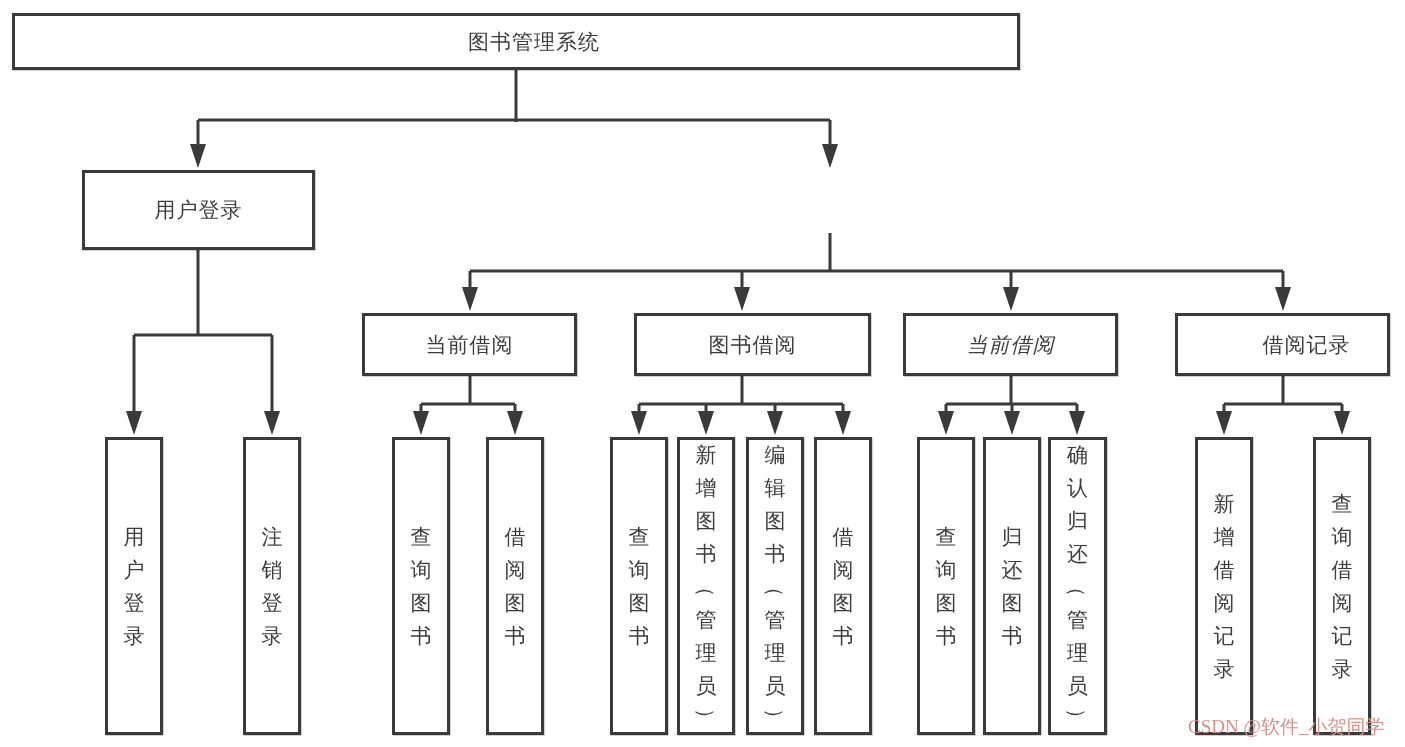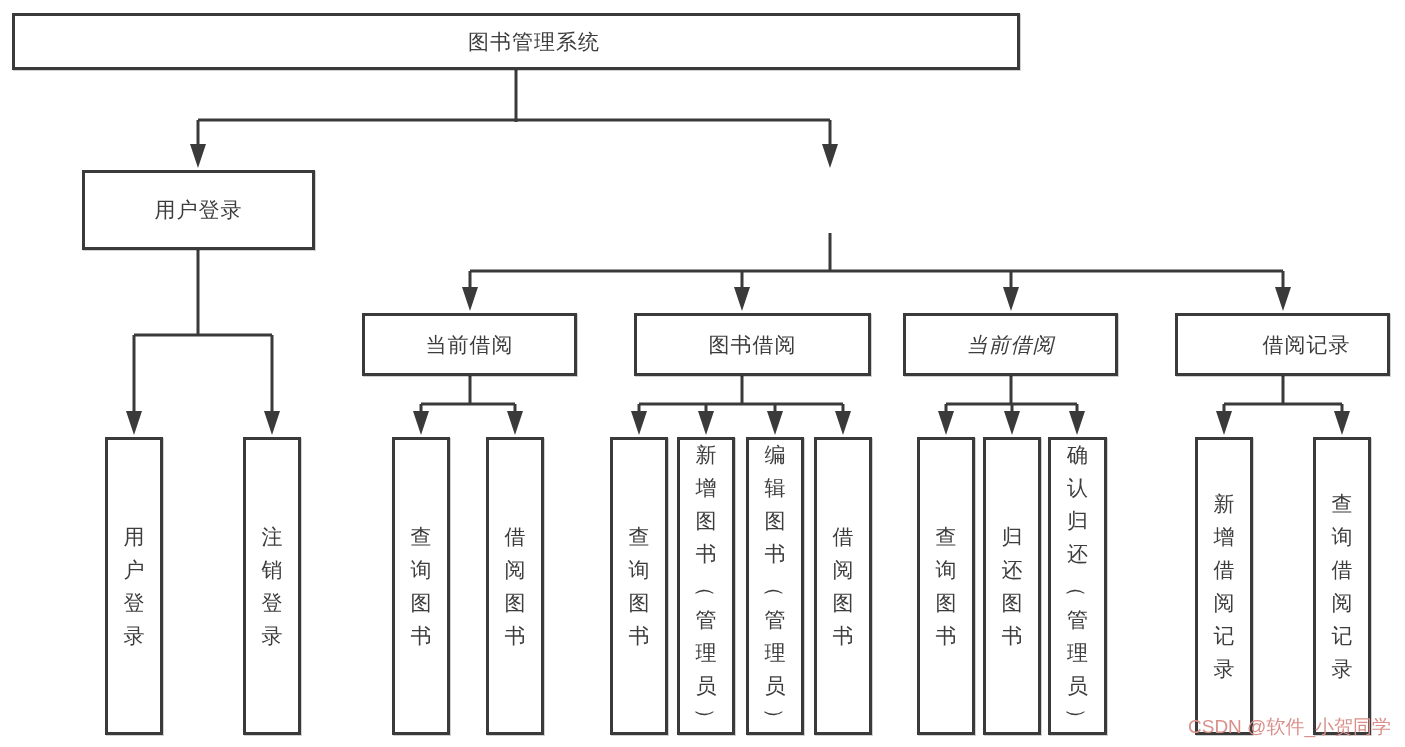--- a/index.html
+++ b/index.html
@@ -28,21 +28,21 @@
     position:absolute;background:var(--boxbg);border:3px solid var(--line);
     display:flex;flex-direction:column;align-items:center;justify-content:center;
     gap:12px;font-size:21px;color:var(--text);
     box-sizing:border-box;box-shadow:1px 1px 0 rgba(0,0,0,0.18);
     top:437px;width:58px;height:298px;
   }
   .vbox span{display:block;line-height:1;height:21px;}
   .vbox span.rot{transform:rotate(90deg);}
   .watermark{
     position:absolute;left:1188px;top:714px;z-index:5;
-    font-size:19px;color:var(--wm);white-space:nowrap;
+    font-size:19px;color:var(--wm);white-space:nowrap;font-family:Liberation Serif, serif;
   }
 </style>
 </head>
 <body>
 
 <div class="canvas">
 
   <svg class="wires" viewBox="0 0 1405 747" xmlns="http://www.w3.org/2000/svg" aria-hidden="true">
     <path d="M516 70V122 M198 120H830 M198 120V146 M830 120V146
              M198 233V336 M134 335H272 M134 335V413 M272 335V413

